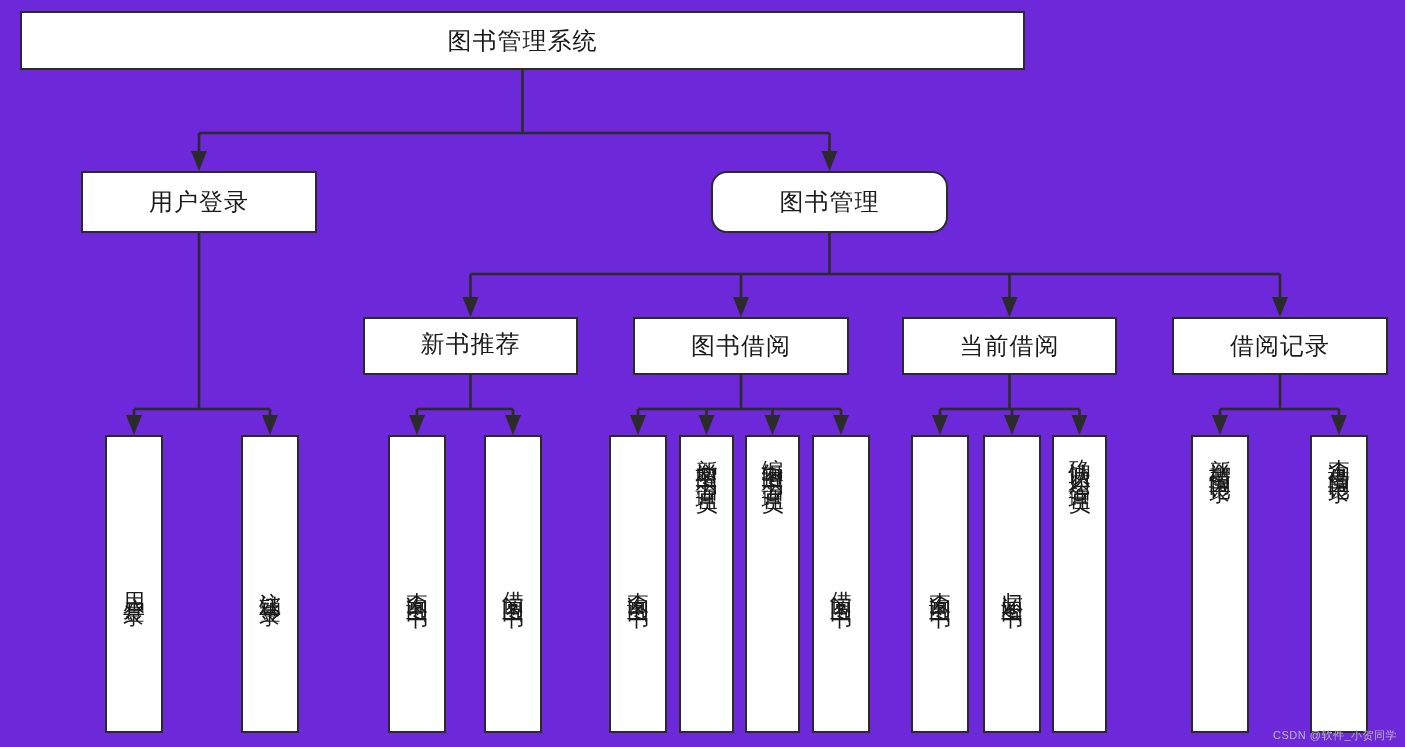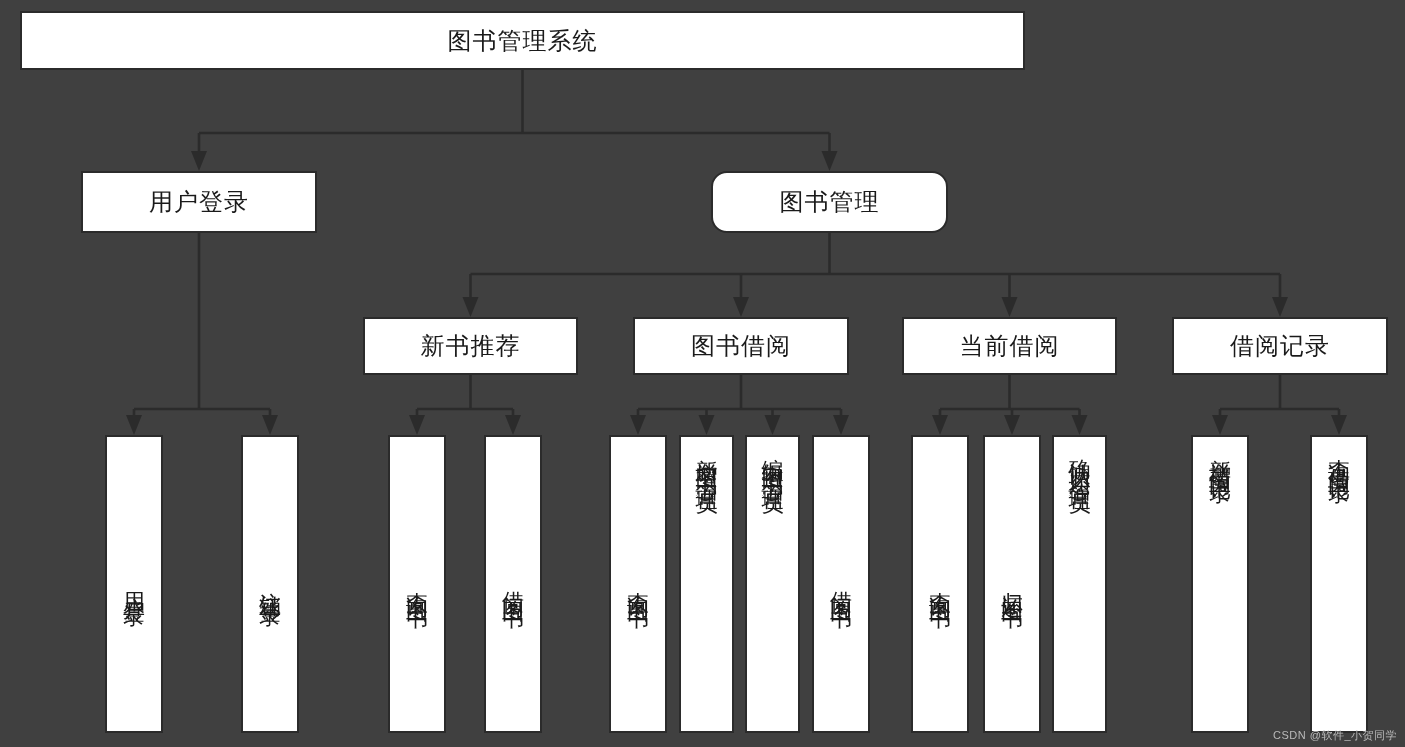--- a/index.html
+++ b/index.html
@@ -11,21 +11,21 @@
     width: 1405px;
     height: 747px;
     font-family: "Liberation Sans", "DejaVu Sans", sans-serif;
     overflow: hidden;
     position: relative;
   }
   #diagram-root {
     position: relative;
     width: 1405px;
     height: 747px;
-    background: #404040;
+    background: #6d28d9;
   }
   svg.edges {
     position: absolute;
     left: 0;
     top: 0;
     width: 1405px;
     height: 747px;
     pointer-events: none;
   }
   .node {
@@ -137,21 +137,21 @@
   <div id="node-layer">
       <div class="node horiz" style="left: 20px; top: 11px; width: 1005px; height: 59px;">
         <span class="node-label">图书管理系统</span>
       </div>
       <div class="node horiz" style="left: 81px; top: 171px; width: 236px; height: 62px;">
         <span class="node-label">用户登录</span>
       </div>
       <div class="node horiz" style="left: 711px; top: 171px; width: 237px; height: 62px; border-radius: 16px;">
         <span class="node-label">图书管理</span>
       </div>
-      <div class="node horiz" style="left: 363px; top: 317px; width: 215px; height: 58px;">
+      <div class="node horiz" style="left: 363px; top: 317px; width: 215px; height: 58px; font-family: Liberation Mono, monospace;">
         <span class="node-label">新书推荐</span>
       </div>
       <div class="node horiz" style="left: 633px; top: 317px; width: 216px; height: 58px;">
         <span class="node-label">图书借阅</span>
       </div>
       <div class="node horiz" style="left: 902px; top: 317px; width: 215px; height: 58px; text-align: right;">
         <span class="node-label">当前借阅</span>
       </div>
       <div class="node horiz" style="left: 1172px; top: 317px; width: 216px; height: 58px;">
         <span class="node-label">借阅记录</span>

